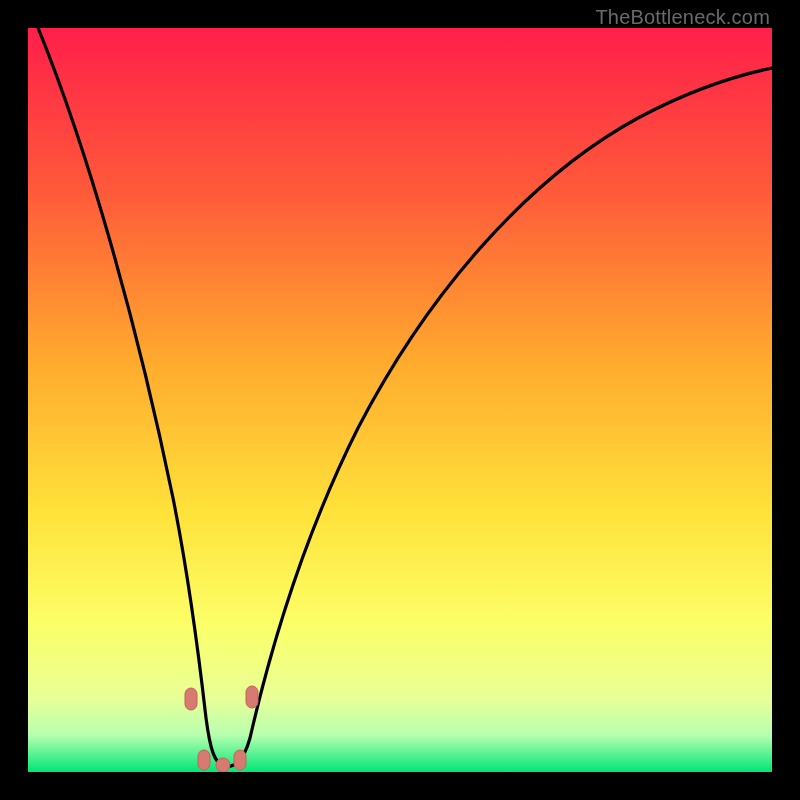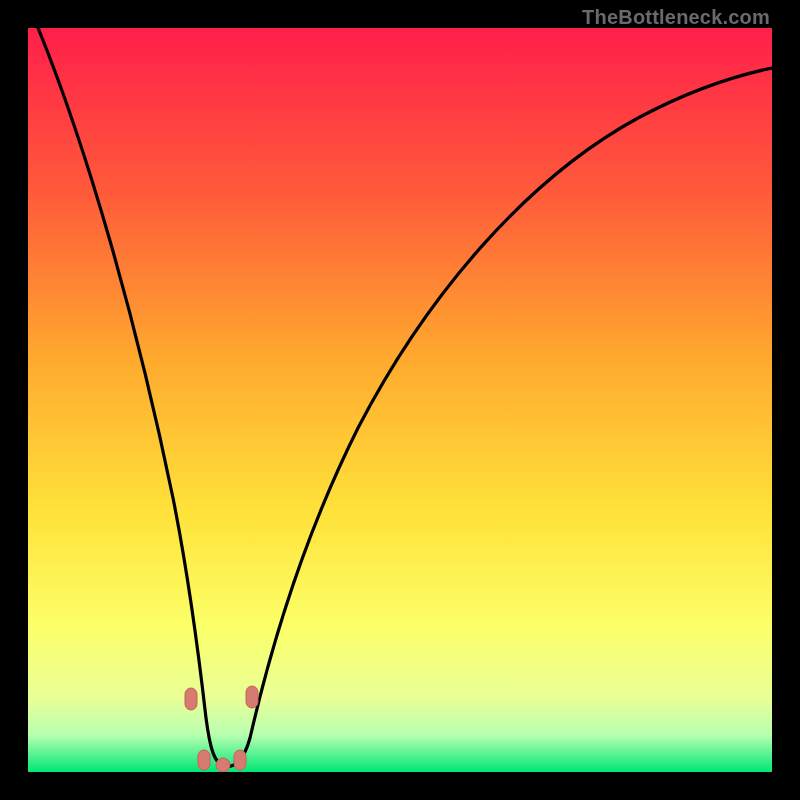--- a/index.html
+++ b/index.html
@@ -29,21 +29,21 @@
     position: absolute;
     left: 0; top: 0; right: 0; bottom: 0;
   }
   .watermark {
     position: absolute;
     top: 6px;
     right: 30px;
     color: #6a6a6a;
     font-size: 20px;
     letter-spacing: 0.2px;
-    font-weight: 700;
+    font-weight: 400;
   }
   svg.curve {
     position: absolute;
     left: 0; top: 0;
     width: 744px;
     height: 744px;
   }
   .marker {
     fill: #d77a72;
     stroke: #c46257;

